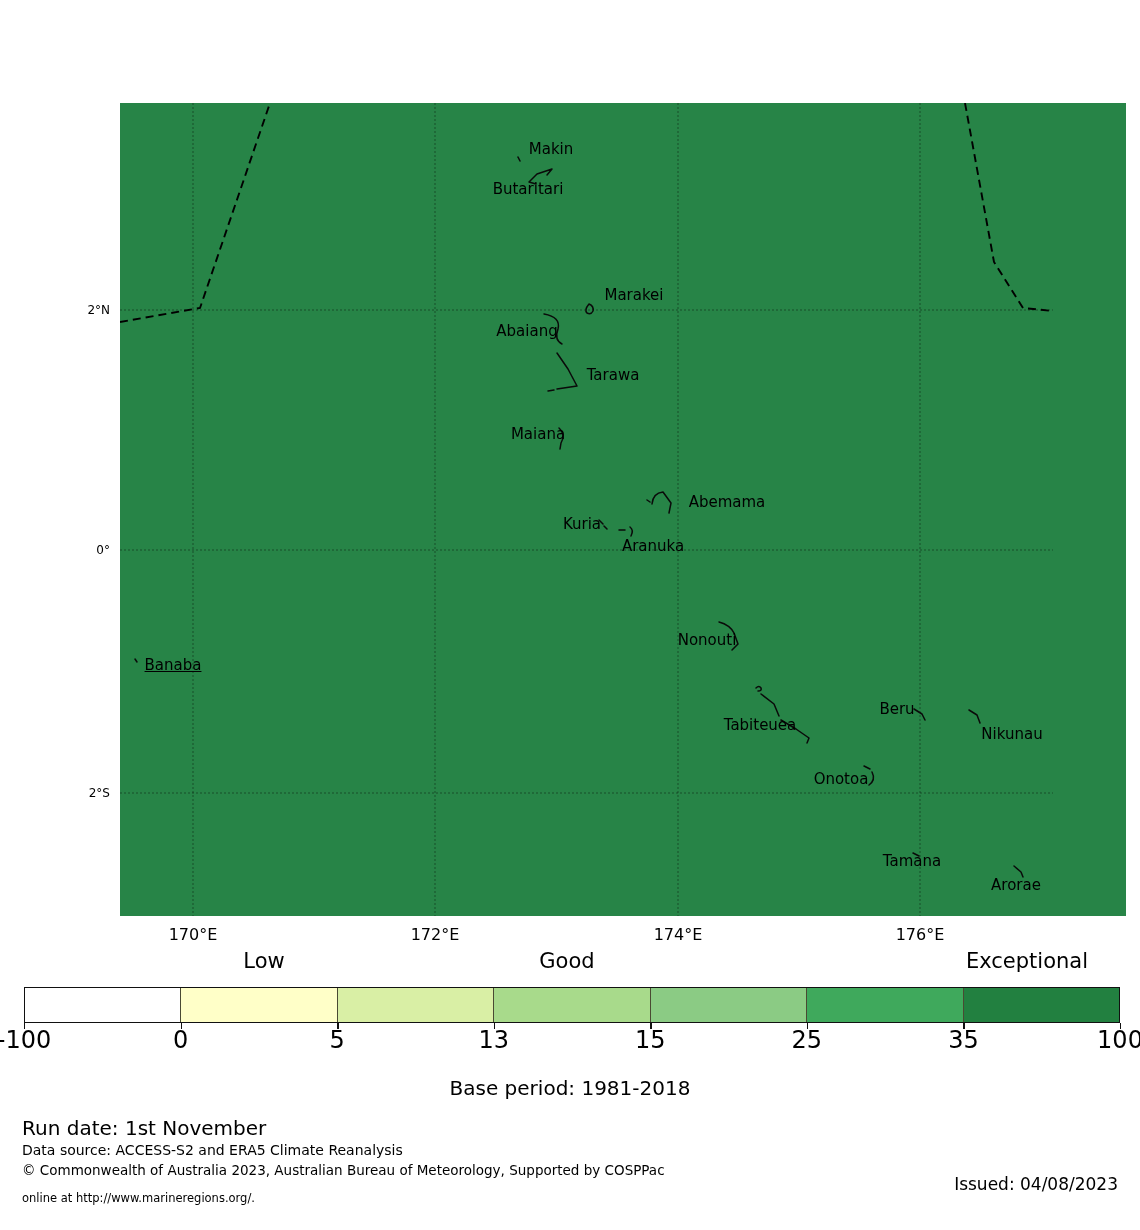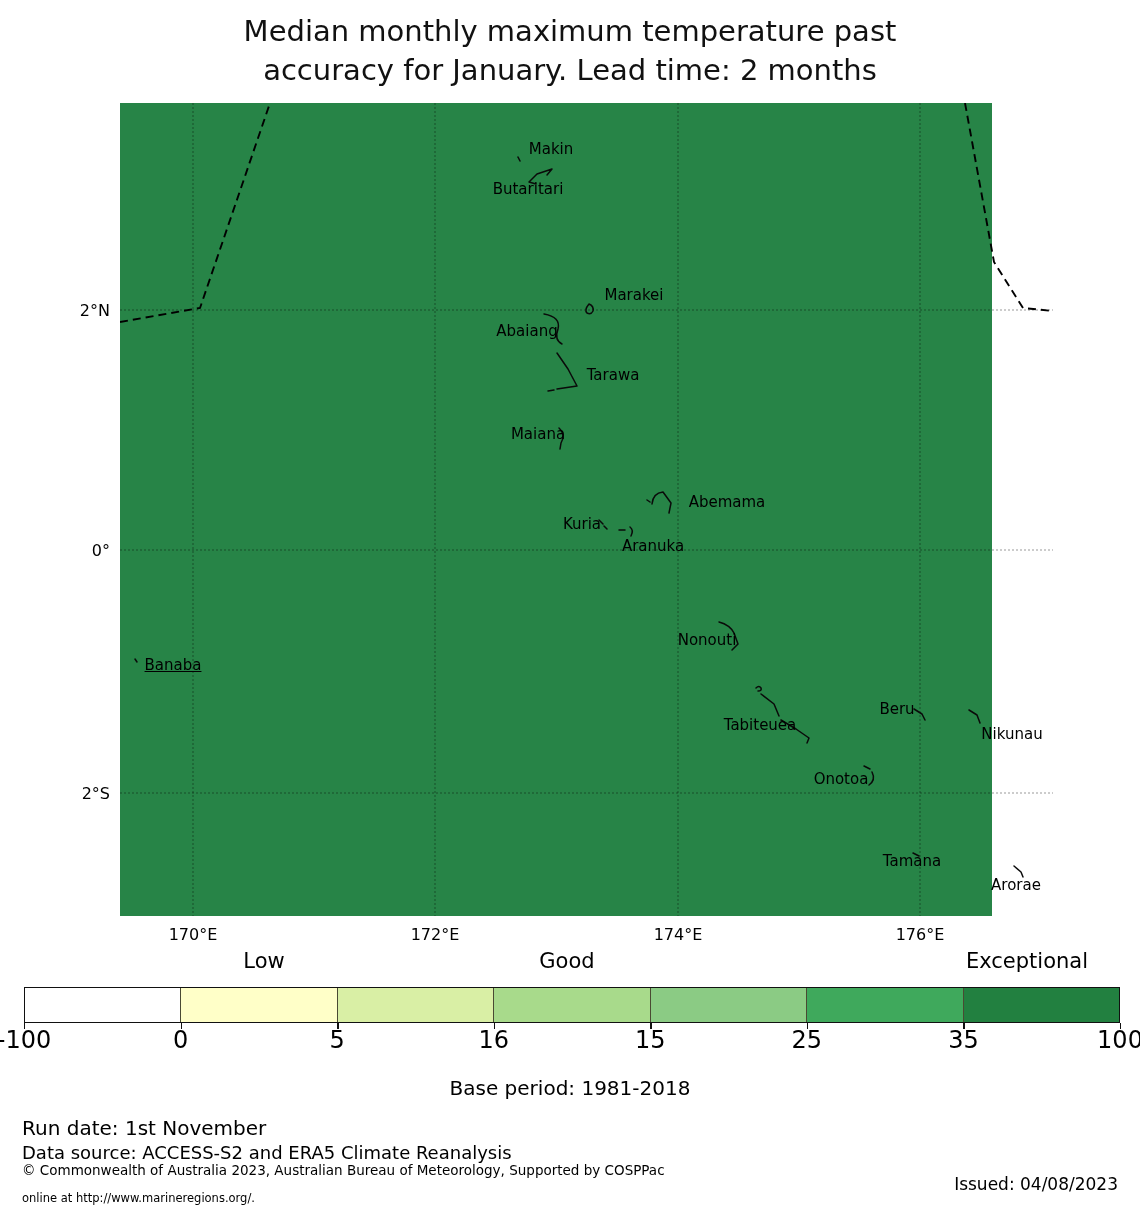--- a/index.html
+++ b/index.html
@@ -7,30 +7,30 @@
     position:relative;width:1140px;height:1230px;background:#ffffff;
     font-family:"DejaVu Sans","Liberation Sans",sans-serif;color:#000;
     overflow:hidden;
   }
   .abs{position:absolute;}
   #title{
     left:0;top:12px;width:1140px;text-align:center;
     font-size:29px;line-height:39px;color:#111;
   }
   #map{
-    left:120px;top:103px;width:872px;height:813px;background:#278447;
+    left:120px;top:103px;width:1006px;height:813px;background:#278447;
   }
   #map svg{position:absolute;left:0;top:0;}
   .island-label{
     position:absolute;transform:translate(-50%,-50%);
     font-size:15px;white-space:nowrap;color:#000;
   }
   .lat-label{
     position:absolute;transform:translate(-100%,-50%);
-    font-size:16px;white-space:nowrap;
+    font-size:12px;white-space:nowrap;
   }
   .lon-label{
     position:absolute;transform:translate(-50%,0);
     font-size:16px;white-space:nowrap;
   }
   .cat-label{
     position:absolute;transform:translate(-50%,0);
     font-size:21px;white-space:nowrap;
   }
   #colorbar{
@@ -46,33 +46,29 @@
     position:absolute;top:1026px;transform:translate(-50%,0);
     font-size:24px;white-space:nowrap;
   }
   #cb-caption{
     left:0;top:1054px;width:1140px;text-align:center;font-size:22px;
   }
   .meta{font-size:20px;white-space:nowrap;}
   #run-date{left:22px;top:1116px;}
   #base-period{left:570px;top:1076px;transform:translate(-50%,0);}
   #issued{right:22px;top:1174px;font-size:17px;}
-  #data-source{left:22px;top:1142px;font-size:18px;}
+  #data-source{left:22px;top:1142px;font-size:14px;}
   #copyright{left:22px;top:1162px;font-size:13.5px;}
   #fineprint{left:22px;top:1190px;width:1105px;font-size:11.5px;line-height:16px;}
 </style>
 </head>
 <body>
 
 <div id="page">
 
-  <div id="title" class="abs">
-    <div>Median monthly maximum temperature past</div>
-    <div>accuracy for January. Lead time: 2 months</div>
-  </div>
 
   <div id="map" class="abs" style="background: rgb(39, 132, 71);">
     <svg id="map-svg" width="933" height="813" viewBox="0 0 933 813">
         <line x1="73" y1="0" x2="73" y2="813" stroke="rgba(0,0,0,0.45)" stroke-width="0.9" stroke-dasharray="2 2"></line>
         <line x1="315" y1="0" x2="315" y2="813" stroke="rgba(0,0,0,0.45)" stroke-width="0.9" stroke-dasharray="2 2"></line>
         <line x1="558" y1="0" x2="558" y2="813" stroke="rgba(0,0,0,0.45)" stroke-width="0.9" stroke-dasharray="2 2"></line>
         <line x1="800" y1="0" x2="800" y2="813" stroke="rgba(0,0,0,0.45)" stroke-width="0.9" stroke-dasharray="2 2"></line>
         <line x1="0" y1="207" x2="933" y2="207" stroke="rgba(0,0,0,0.45)" stroke-width="0.9" stroke-dasharray="2 2"></line>
         <line x1="0" y1="447" x2="933" y2="447" stroke="rgba(0,0,0,0.45)" stroke-width="0.9" stroke-dasharray="2 2"></line>
         <line x1="0" y1="690" x2="933" y2="690" stroke="rgba(0,0,0,0.45)" stroke-width="0.9" stroke-dasharray="2 2"></line>
@@ -145,21 +141,21 @@
       <div class="cb-seg" style="width: 14.2857%; background: rgb(34, 128, 64);"></div>
     </div>
   <div id="cb-ticks">
       <div class="cb-tick" style="left: 24px;"></div>
       <div class="cb-tick-label" style="left: 24px;">-100</div>
       <div class="cb-tick" style="left: 180.571px;"></div>
       <div class="cb-tick-label" style="left: 180.571px;">0</div>
       <div class="cb-tick" style="left: 337.143px;"></div>
       <div class="cb-tick-label" style="left: 337.143px;">5</div>
       <div class="cb-tick" style="left: 493.714px;"></div>
-      <div class="cb-tick-label" style="left: 493.714px;">16</div>
+      <div class="cb-tick-label" style="left: 493.714px;">13</div>
       <div class="cb-tick" style="left: 650.286px;"></div>
       <div class="cb-tick-label" style="left: 650.286px;">15</div>
       <div class="cb-tick" style="left: 806.857px;"></div>
       <div class="cb-tick-label" style="left: 806.857px;">25</div>
       <div class="cb-tick" style="left: 963.429px;"></div>
       <div class="cb-tick-label" style="left: 963.429px;">35</div>
       <div class="cb-tick" style="left: 1120px;"></div>
       <div class="cb-tick-label" style="left: 1120px;">100</div>
     </div>
 

